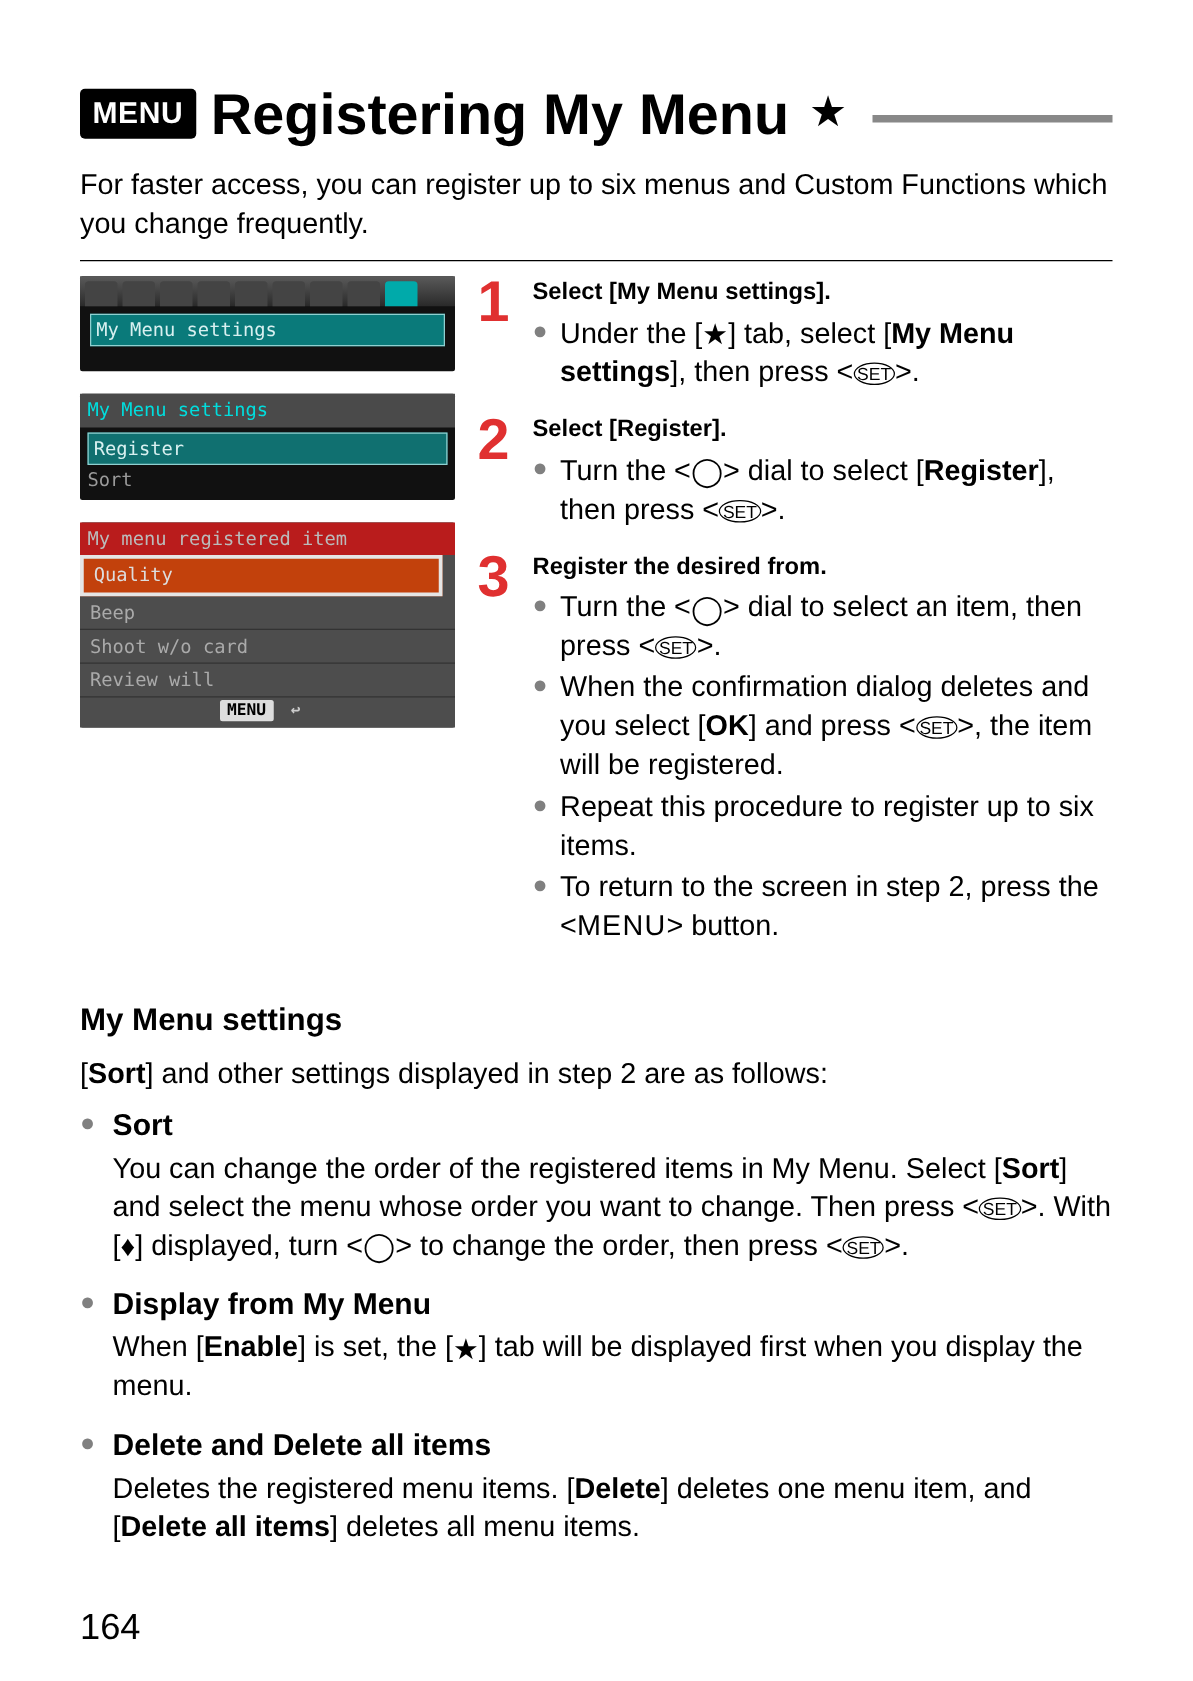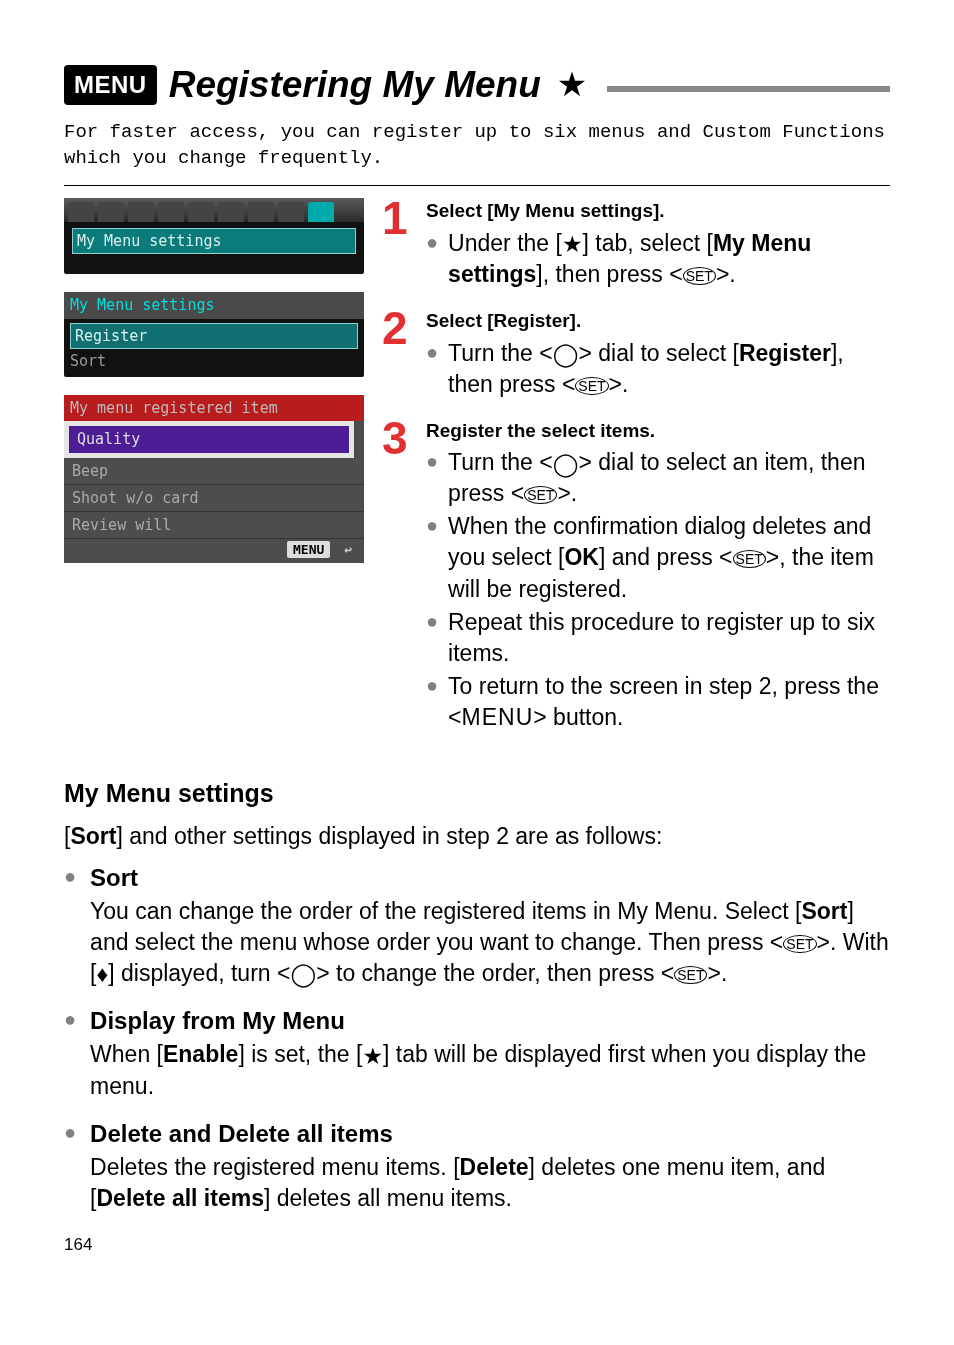--- a/index.html
+++ b/index.html
@@ -20,39 +20,37 @@
   .menu-badge {
     background: #000;
     color: #fff;
     font-weight: bold;
     font-size: 24px;
     padding: 4px 10px;
     border-radius: 4px;
     letter-spacing: 0.5px;
   }
   .page-title {
-    font-size: 37px;
-    font-weight: bold;
-    font-style: italic;
+    font-size: 46px;
+    font-weight: bold;
   }
   .star {
     font-size: 34px;
     margin-left: 4px;
   }
   .title-rule {
     flex: 1 1 auto;
     height: 6px;
     background: #888;
     margin-left: 8px;
     margin-top: 8px;
   }
   .intro {
-    font-size: 19px;
+    font-size: 23px;
     margin: 8px 0 14px 0;
-    font-family: Liberation Mono, monospace;
   }
   hr.thin {
     border: none;
     border-top: 1px solid #000;
     margin: 0 0 12px 0;
   }
   .columns {
     display: flex;
     gap: 18px;
   }
@@ -101,30 +99,30 @@
   .screen2 .hl-row { background:#107070; }
   .faded{ color:#9a9a9a; }
   .screen3-top{ background:#b91c1c; color:#bbb; padding:3px 6px;}
   .screen3 .screen-body{ background:#4d4d4d; padding:0;}
   .s3-item{
     border-bottom:1px solid #333;
     padding:3px 8px;
     color:#aaa;
   }
   .s3-item.sel{
-    background:#4c1d95;
-    border:5px solid #e5e5e5;
+    background:#c2410c;
+    border:3px solid #e5e5e5;
     color:#ddd;
     margin-right:10px;
   }
   .s3-scroll{
     position:relative;
   }
   .menu-return{
-    text-align:right;
+    text-align:center;
     padding:2px 6px 4px 0;
     font-size:13px;
   }
   .menu-return span{
     background:#ddd; color:#000; padding:1px 6px; border-radius:2px; font-weight:bold;
   }
   .right-col {
     flex: 1;
     font-size: 23px;
   }
@@ -181,22 +179,22 @@
     color:#808080;
     font-size:20px;
     line-height:28px;
   }
   .setting-title{
     font-weight:bold;
     font-size:24px;
     margin-bottom:2px;
   }
   .page-num {
-    font-size: 17px;
-    margin-top: 20px;
+    font-size: 29px;
+    margin-top: 46px;
   }
 </style>
 </head>
 <body>
 
 <div class="title-row">
   <span class="menu-badge">MENU</span>
   <span class="page-title">Registering My Menu</span>
   <span class="star">★</span>
   <span class="title-rule"></span>
@@ -272,21 +270,21 @@
           <span>
             <span>Turn the &lt;</span><span class="icon-glyph">◯</span><span>&gt; dial to select [</span><span class="bold">Register</span><span>], then press &lt;</span><span class="icon-glyph" style="font-size:14px;border:1px solid #000;border-radius:50%;padding:1px 2px;">SET</span><span>&gt;.</span>
           </span>
         </div>
       </div>
     </div>
 
     <div class="step">
       <div class="step-num">3</div>
       <div>
-        <div class="step-head">Register the select items.</div>
+        <div class="step-head">Register the desired from.</div>
         <div class="sub-bullet">
           <span class="dot">●</span>
           <span>
             <span>Turn the &lt;</span><span class="icon-glyph">◯</span><span>&gt; dial to select an item, then press &lt;</span><span class="icon-glyph" style="font-size:14px;border:1px solid #000;border-radius:50%;padding:1px 2px;">SET</span><span>&gt;.</span>
           </span>
         </div>
         <div class="sub-bullet">
           <span class="dot">●</span>
           <span>
             <span>When the confirmation dialog deletes and you select [</span><span class="bold">OK</span><span>] and press &lt;</span><span class="icon-glyph" style="font-size:14px;border:1px solid #000;border-radius:50%;padding:1px 2px;">SET</span><span>&gt;, the item will be registered.</span>

